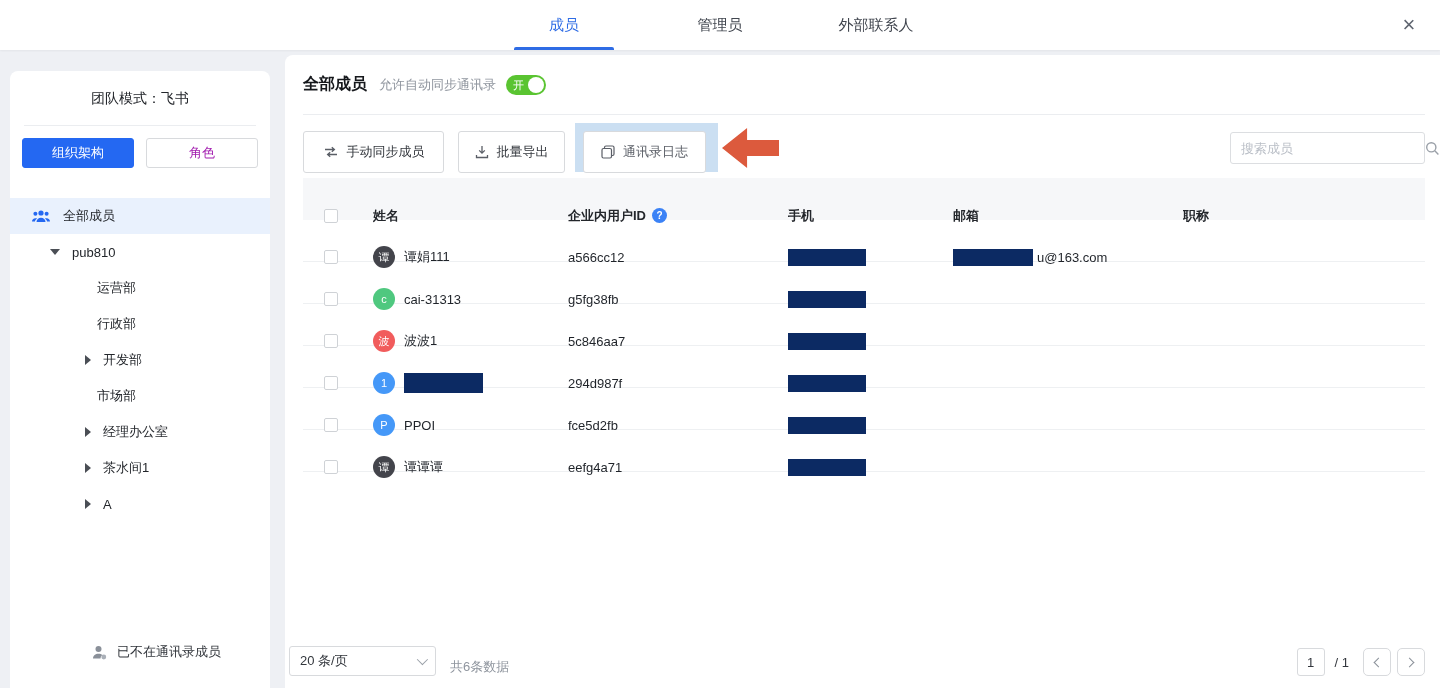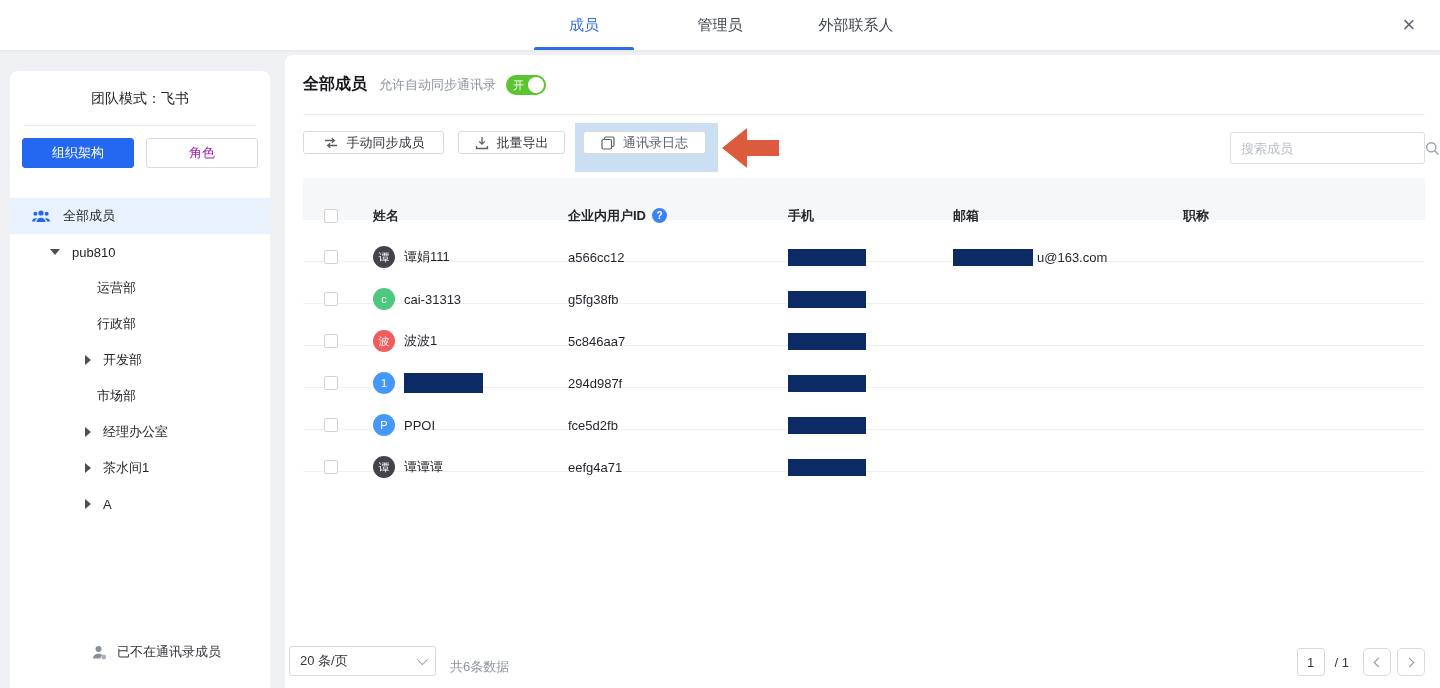--- a/index.html
+++ b/index.html
@@ -5,21 +5,21 @@
   * { margin:0; padding:0; box-sizing:border-box; }
   html,body { width:1440px; height:688px; overflow:hidden; }
   body {
     font-family:"Liberation Sans","DejaVu Sans",sans-serif;
     font-size:13px; color:#1f2329; background:#eef0f4; position:relative;
   }
 
   
   .topbar { position:absolute; top:0; left:0; right:0; height:50px; background:#fff;
             box-shadow:0 1px 2px rgba(0,0,0,.05); z-index:5; }
-  .tabs { height:50px; display:flex; justify-content:center; align-items:stretch; gap:36px; }
+  .tabs { height:50px; display:flex; justify-content:center; align-items:stretch; gap:56px; }
   .tab { min-width:100px; display:flex; align-items:center; justify-content:center;
          font-size:15px; color:#41464f; cursor:pointer; position:relative; }
   .tab.active { color:#2e6ce5; }
   .tab.active::after { content:""; position:absolute; left:0; right:0; bottom:0; height:3px;
                        background:#2e6ce5; border-radius:2px 2px 0 0; }
   .close-btn { position:absolute; right:16px; top:10px; width:30px; height:30px;
                font-size:22px; color:#5f6570; display:flex; align-items:center;
                justify-content:center; cursor:pointer; }
 
   
@@ -57,21 +57,21 @@
   .panel-title { font-size:16px; font-weight:bold; color:#16181c; }
   .panel-sub { margin-left:12px; color:#8f959e; font-size:13px; }
   .toggle { margin-left:10px; width:40px; height:20px; border-radius:10px; background:#5ac431;
             position:relative; cursor:pointer; display:inline-block; }
   .toggle .t-label { position:absolute; left:7px; top:3px; color:#fff; font-size:11px; line-height:14px; }
   .toggle .knob { position:absolute; right:2px; top:2px; width:16px; height:16px;
                   border-radius:50%; background:#fff; }
 
   
   .toolbar { position:absolute; top:68px; left:18px; right:15px; height:49px; }
-  .tbtn { position:absolute; top:8px; height:23px; background:#fff; border:1px solid #d8dadd;
+  .tbtn { position:absolute; top:8px; height:42px; background:#fff; border:1px solid #d8dadd;
           border-radius:3px; display:flex; align-items:center; justify-content:center;
           gap:8px; font-size:13px; color:#33373d; cursor:pointer; font-family:inherit; }
   .btn-sync   { left:0;    width:141px; }
   .btn-export { left:155px; width:107px; }
   .hl-box { position:absolute; left:272px; top:0; width:143px; height:49px; background:#cbdff2; }
   .btn-log { left:280px; width:123px; color:#5a5e66; }
   .annot-arrow { position:absolute; left:419px; top:5px; width:57px; height:40px; background:#dc5a3d;
                  clip-path:polygon(0 50%, 44% 0, 44% 30%, 100% 30%, 100% 70%, 44% 70%, 44% 100%); }
   .search { position:absolute; right:0; top:9px; width:195px; height:32px;
             border:1px solid #dcdee1; border-radius:3px; background:#fff;

